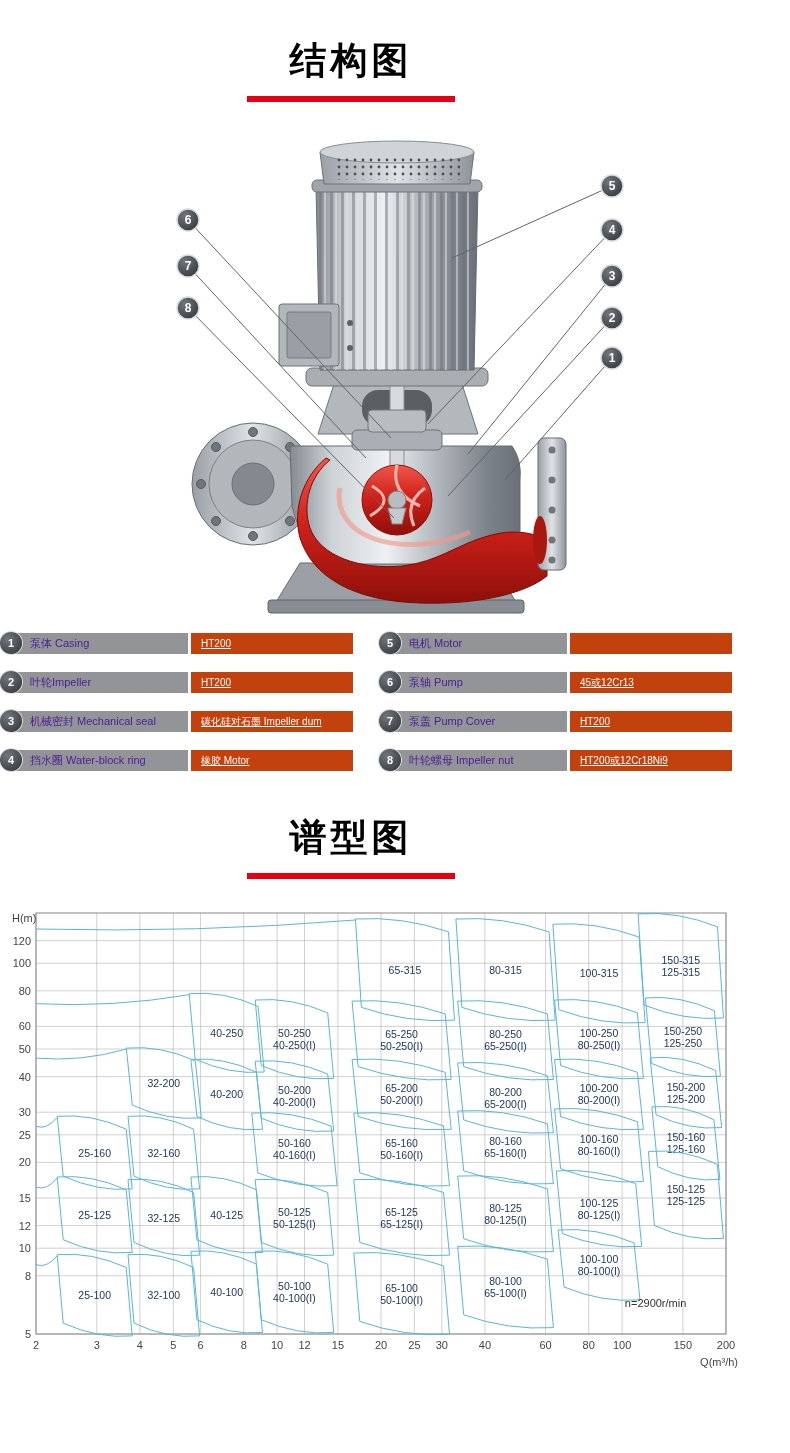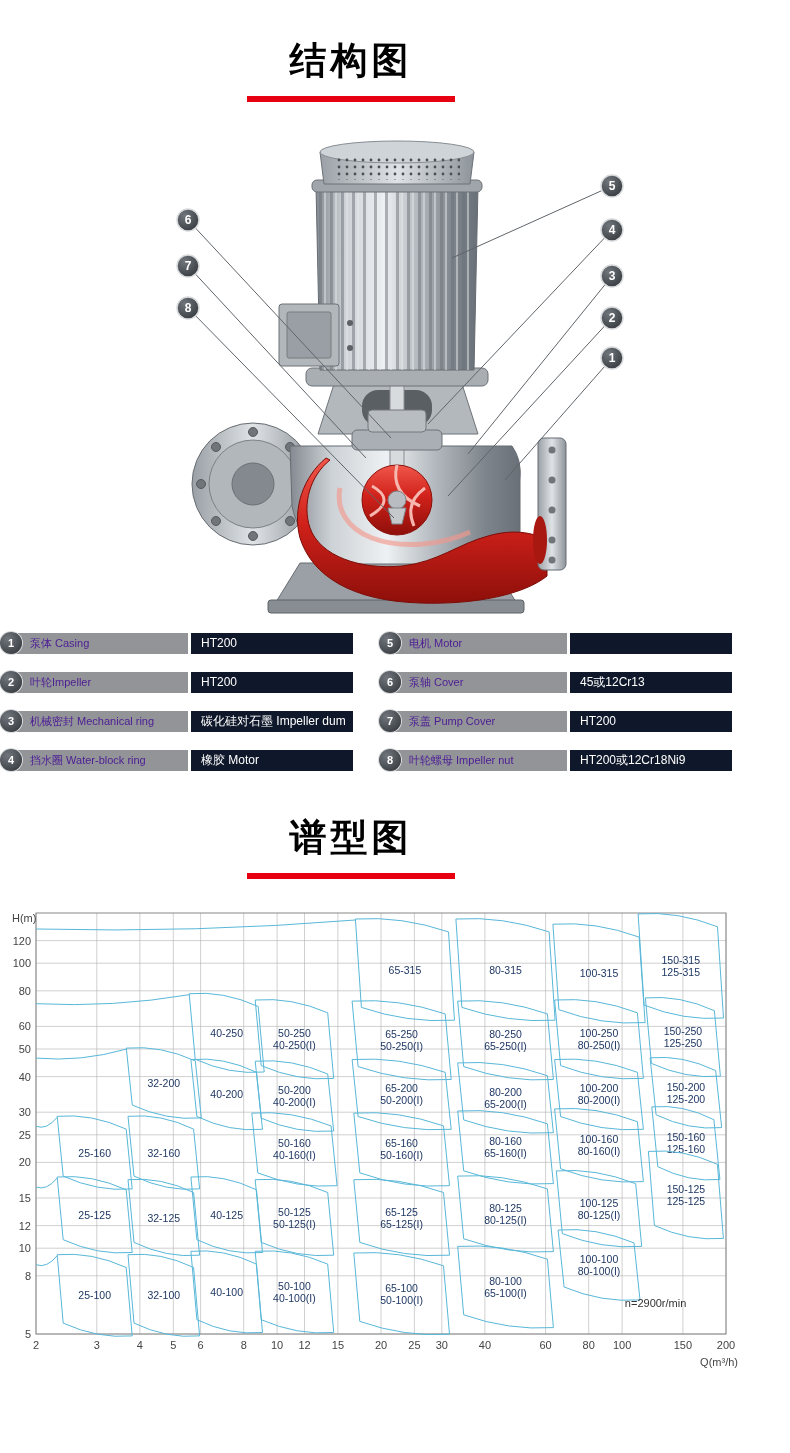--- a/index.html
+++ b/index.html
@@ -11,22 +11,22 @@
   .pump-wrap{margin-top:6px;}
   .pump-wrap svg{display:block;}
   .parts{display:flex;gap:26px;width:732px;margin:14px auto 0;}
   .pcol{flex:1;display:flex;flex-direction:column;gap:17px;}
   .prow{display:flex;align-items:center;height:22px;}
   .pnum{width:22px;height:22px;border-radius:50%;background:radial-gradient(circle at 35% 30%,#70767c,#2e3237);
         color:#fff;font-size:11px;font-weight:bold;display:flex;align-items:center;justify-content:center;
         flex:0 0 22px;z-index:2;box-shadow:0 0 0 1px #d9dbdd;}
   .pname{margin-left:-11px;padding-left:19px;width:158px;flex:0 0 158px;background:#929497;color:#4c1d95;
          font-size:11px;height:21px;line-height:21px;white-space:nowrap;overflow:hidden;}
-  .pval{margin-left:3px;flex:1;background:#0f172a;color:#fff;font-size:12px;height:21px;line-height:21px;
-        padding-left:10px;white-space:nowrap;overflow:hidden;}
+  .pval{margin-left:3px;flex:1;background:#c2410c;color:#fff;font-size:10px;height:21px;line-height:21px;
+        padding-left:10px;white-space:nowrap;overflow:hidden;text-decoration:underline;}
   .sec2{margin-top:42px;}
   .chart-wrap{margin:30px auto 0;width:740px;}
   .chart-wrap svg{display:block;}
 </style>
 </head>
 <body>
 
 <div class="page">
 
   <div class="sec-title">
@@ -195,38 +195,38 @@
           <span class="pname">泵体 Casing</span>
           <span class="pval">HT200</span>
         </div>
         <div class="prow">
           <span class="pnum">2</span>
           <span class="pname">叶轮Impeller</span>
           <span class="pval">HT200</span>
         </div>
         <div class="prow">
           <span class="pnum">3</span>
-          <span class="pname">机械密封 Mechanical ring</span>
+          <span class="pname">机械密封 Mechanical seal</span>
           <span class="pval">碳化硅对石墨 Impeller dum</span>
         </div>
         <div class="prow">
           <span class="pnum">4</span>
           <span class="pname">挡水圈 Water-block ring</span>
           <span class="pval">橡胶 Motor</span>
         </div>
       </div>
       <div class="pcol">
         <div class="prow">
           <span class="pnum">5</span>
           <span class="pname">电机 Motor</span>
           <span class="pval"></span>
         </div>
         <div class="prow">
           <span class="pnum">6</span>
-          <span class="pname">泵轴 Cover</span>
+          <span class="pname">泵轴 Pump</span>
           <span class="pval">45或12Cr13</span>
         </div>
         <div class="prow">
           <span class="pnum">7</span>
           <span class="pname">泵盖 Pump Cover</span>
           <span class="pval">HT200</span>
         </div>
         <div class="prow">
           <span class="pnum">8</span>
           <span class="pname">叶轮螺母 Impeller nut</span>

